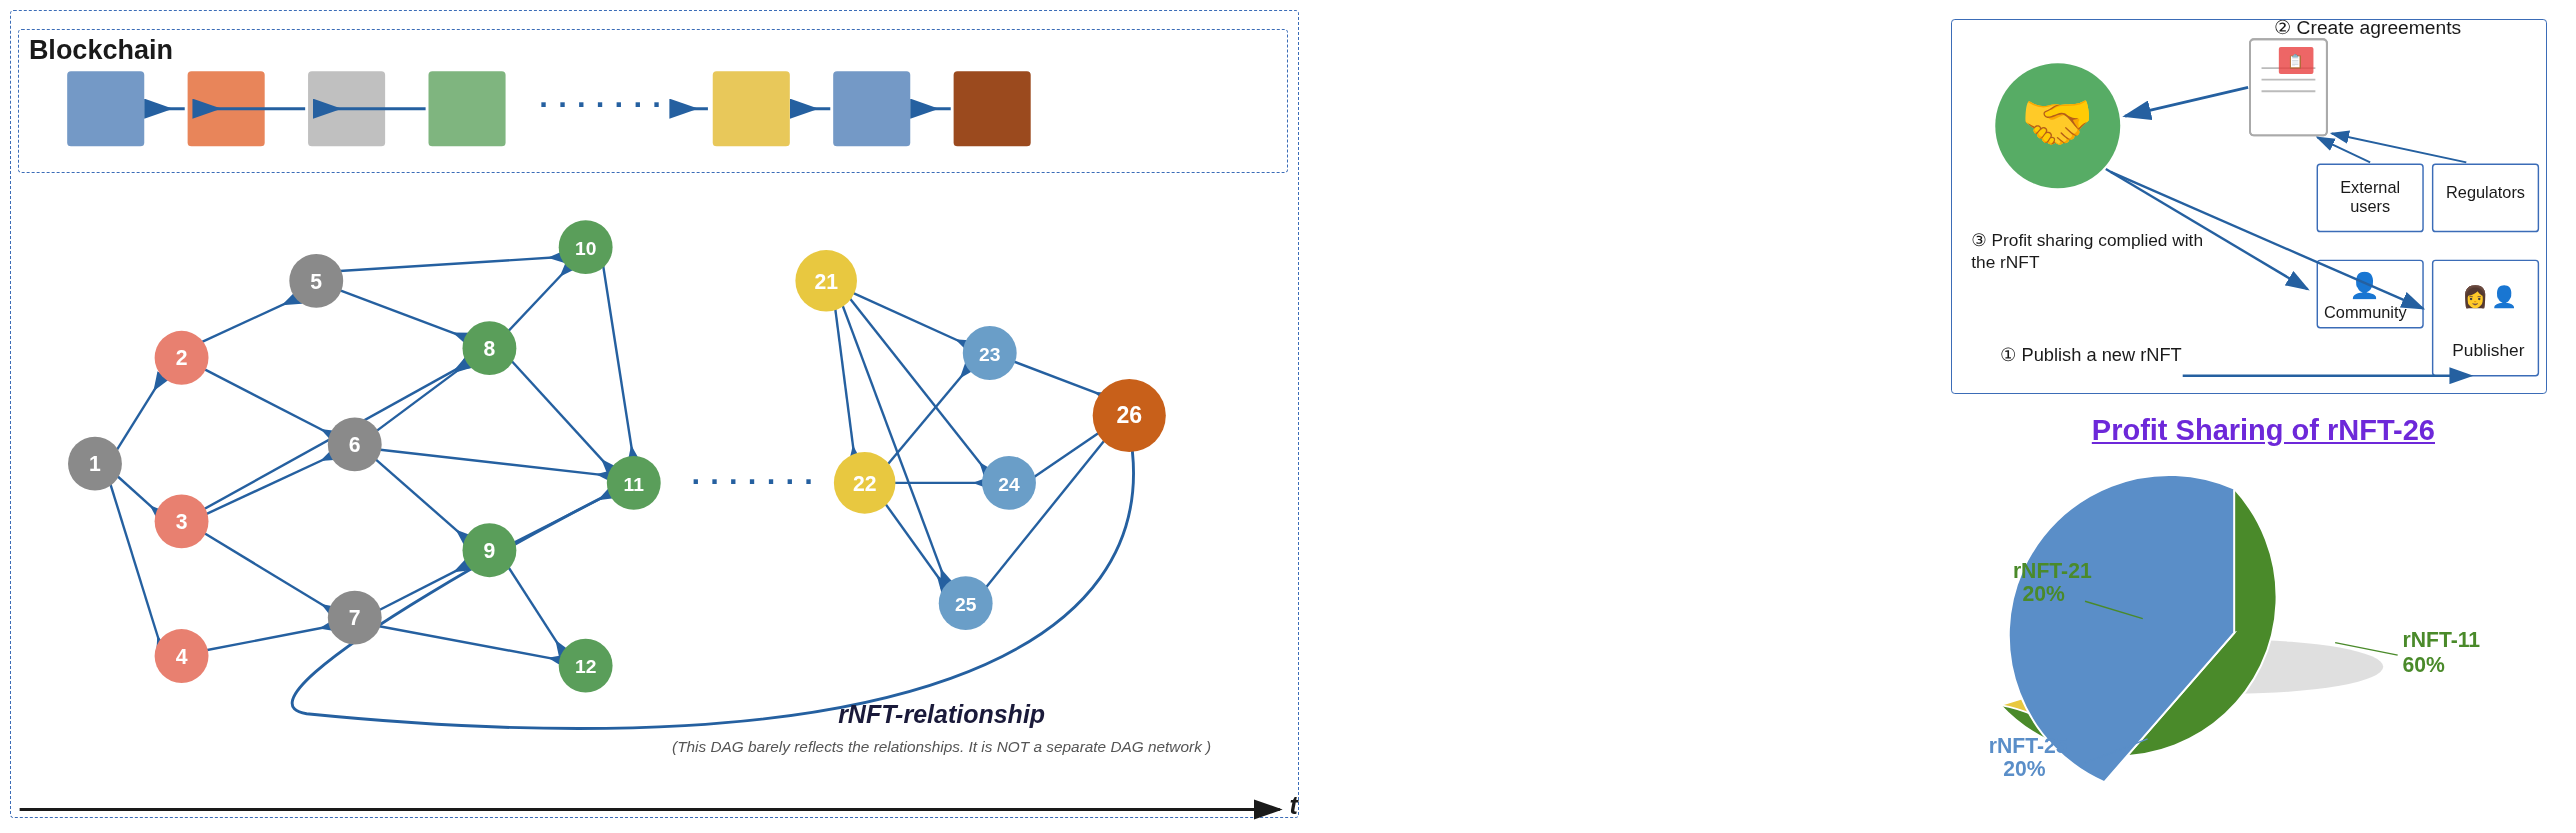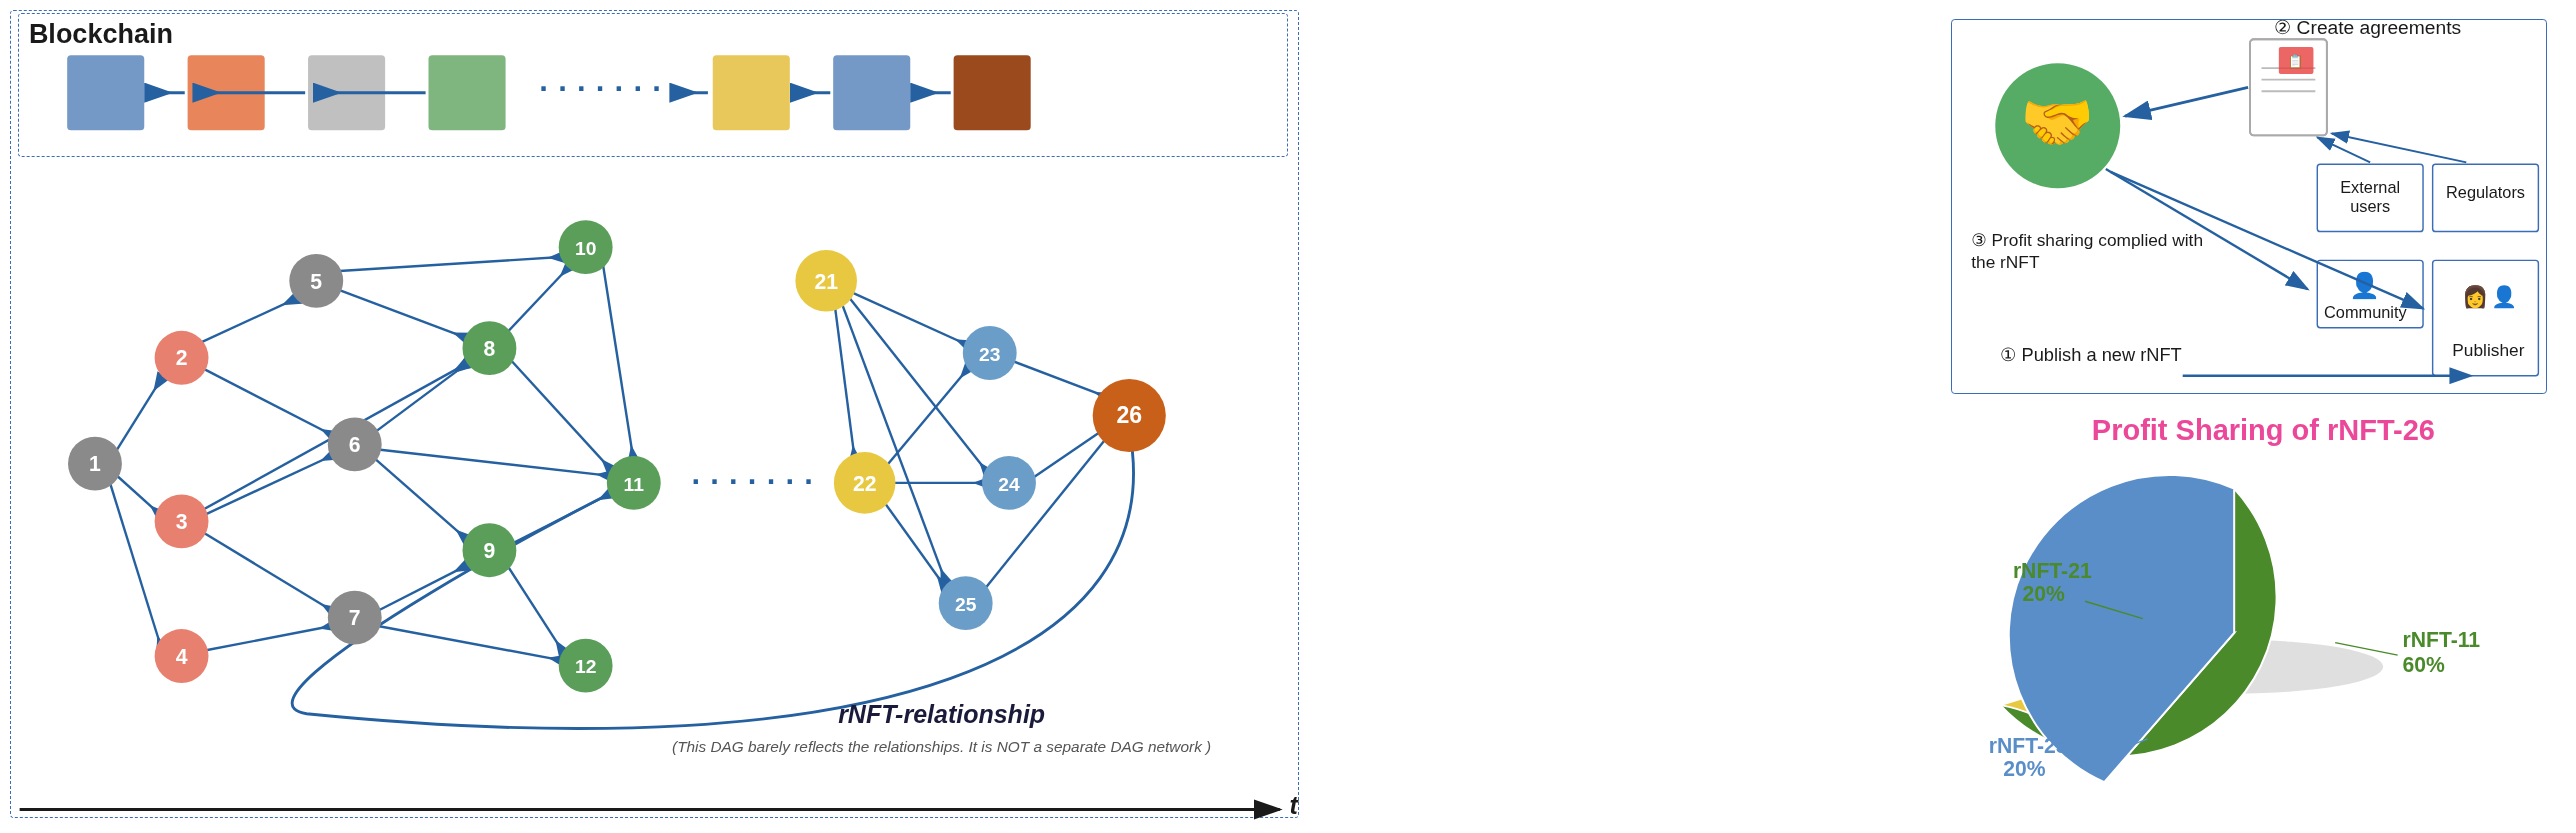--- a/index.html
+++ b/index.html
@@ -27,21 +27,21 @@
       top: 9.6px;
       width: 1289px;
       height: 808px;
       border: 1.9px dashed #3b6cb7;
       border-radius: 3.8px;
     }
 
     
     .blockchain-section {
       position: absolute;
-      top: 2px;
+      top: 18px;
       left: 7.7px;
       width: 1270px;
       height: 144px;
       border: 1.9px dashed #3b6cb7;
       border-radius: 3.8px;
       padding-left: 16px;
     }
 
     .blockchain-label {
       position: absolute;
@@ -327,21 +327,21 @@
 
         <line x1="165" y1="158" x2="490" y2="300" stroke="#2560a0" stroke-width="2.5" marker-end="url(#arrowA)"></line>
 
         <line x1="520" y1="370" x2="240" y2="370" stroke="#2560a0" stroke-width="2.5" marker-start="url(#arrowA2)"></line>
       </svg>
     </div>
 
   </div>
 
   <div style="position:absolute; right:9.6px; top:414px; width:606px; height:404px;">
-    <div style="text-align:center; font-size:29px; font-weight:bold; color:#ec4899; margin-bottom:7.7px;">Profit Sharing of rNFT-26</div>
+    <div style="text-align:center; font-size:29px; font-weight:bold; color:#6d28d9; margin-bottom:7.7px;text-decoration:underline;">Profit Sharing of rNFT-26</div>
 
     <svg width="606" height="356" viewBox="0 0 630 370">
 
       <ellipse cx="285" cy="220" rx="155" ry="28" fill="#2a2a2a" opacity="0.15"></ellipse>
 
       <path d="M 285 185 L 285 35 A 150 150 0 1 1 42 260 Z" fill="#4a8a2a" stroke="white" stroke-width="2"></path>
 
       <path d="M 285 185 L 42 260 A 150 150 0 0 1 150 340 Z" fill="#e8c840" stroke="white" stroke-width="2"></path>
 
       <path d="M 285 185 L 150 340 A 150 150 0 0 1 285 35 Z" fill="#5a8ec8" stroke="white" stroke-width="2"></path>

